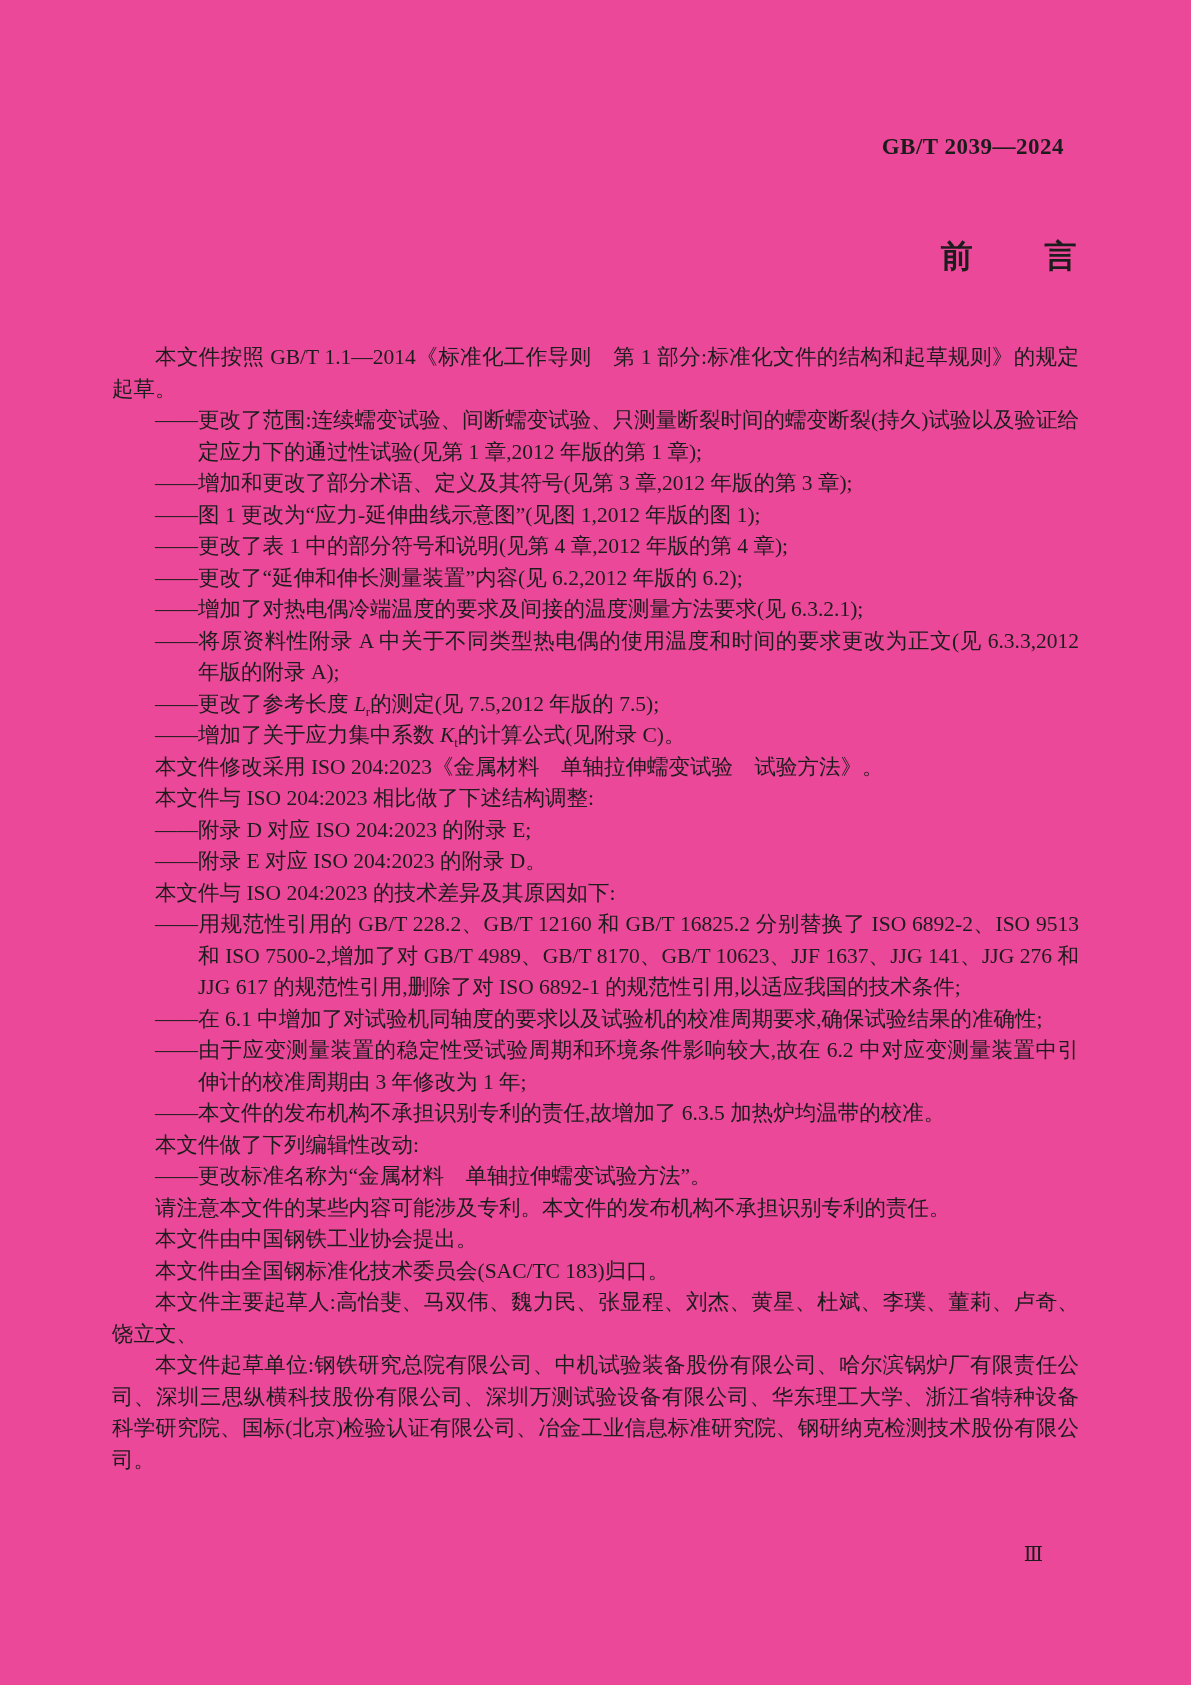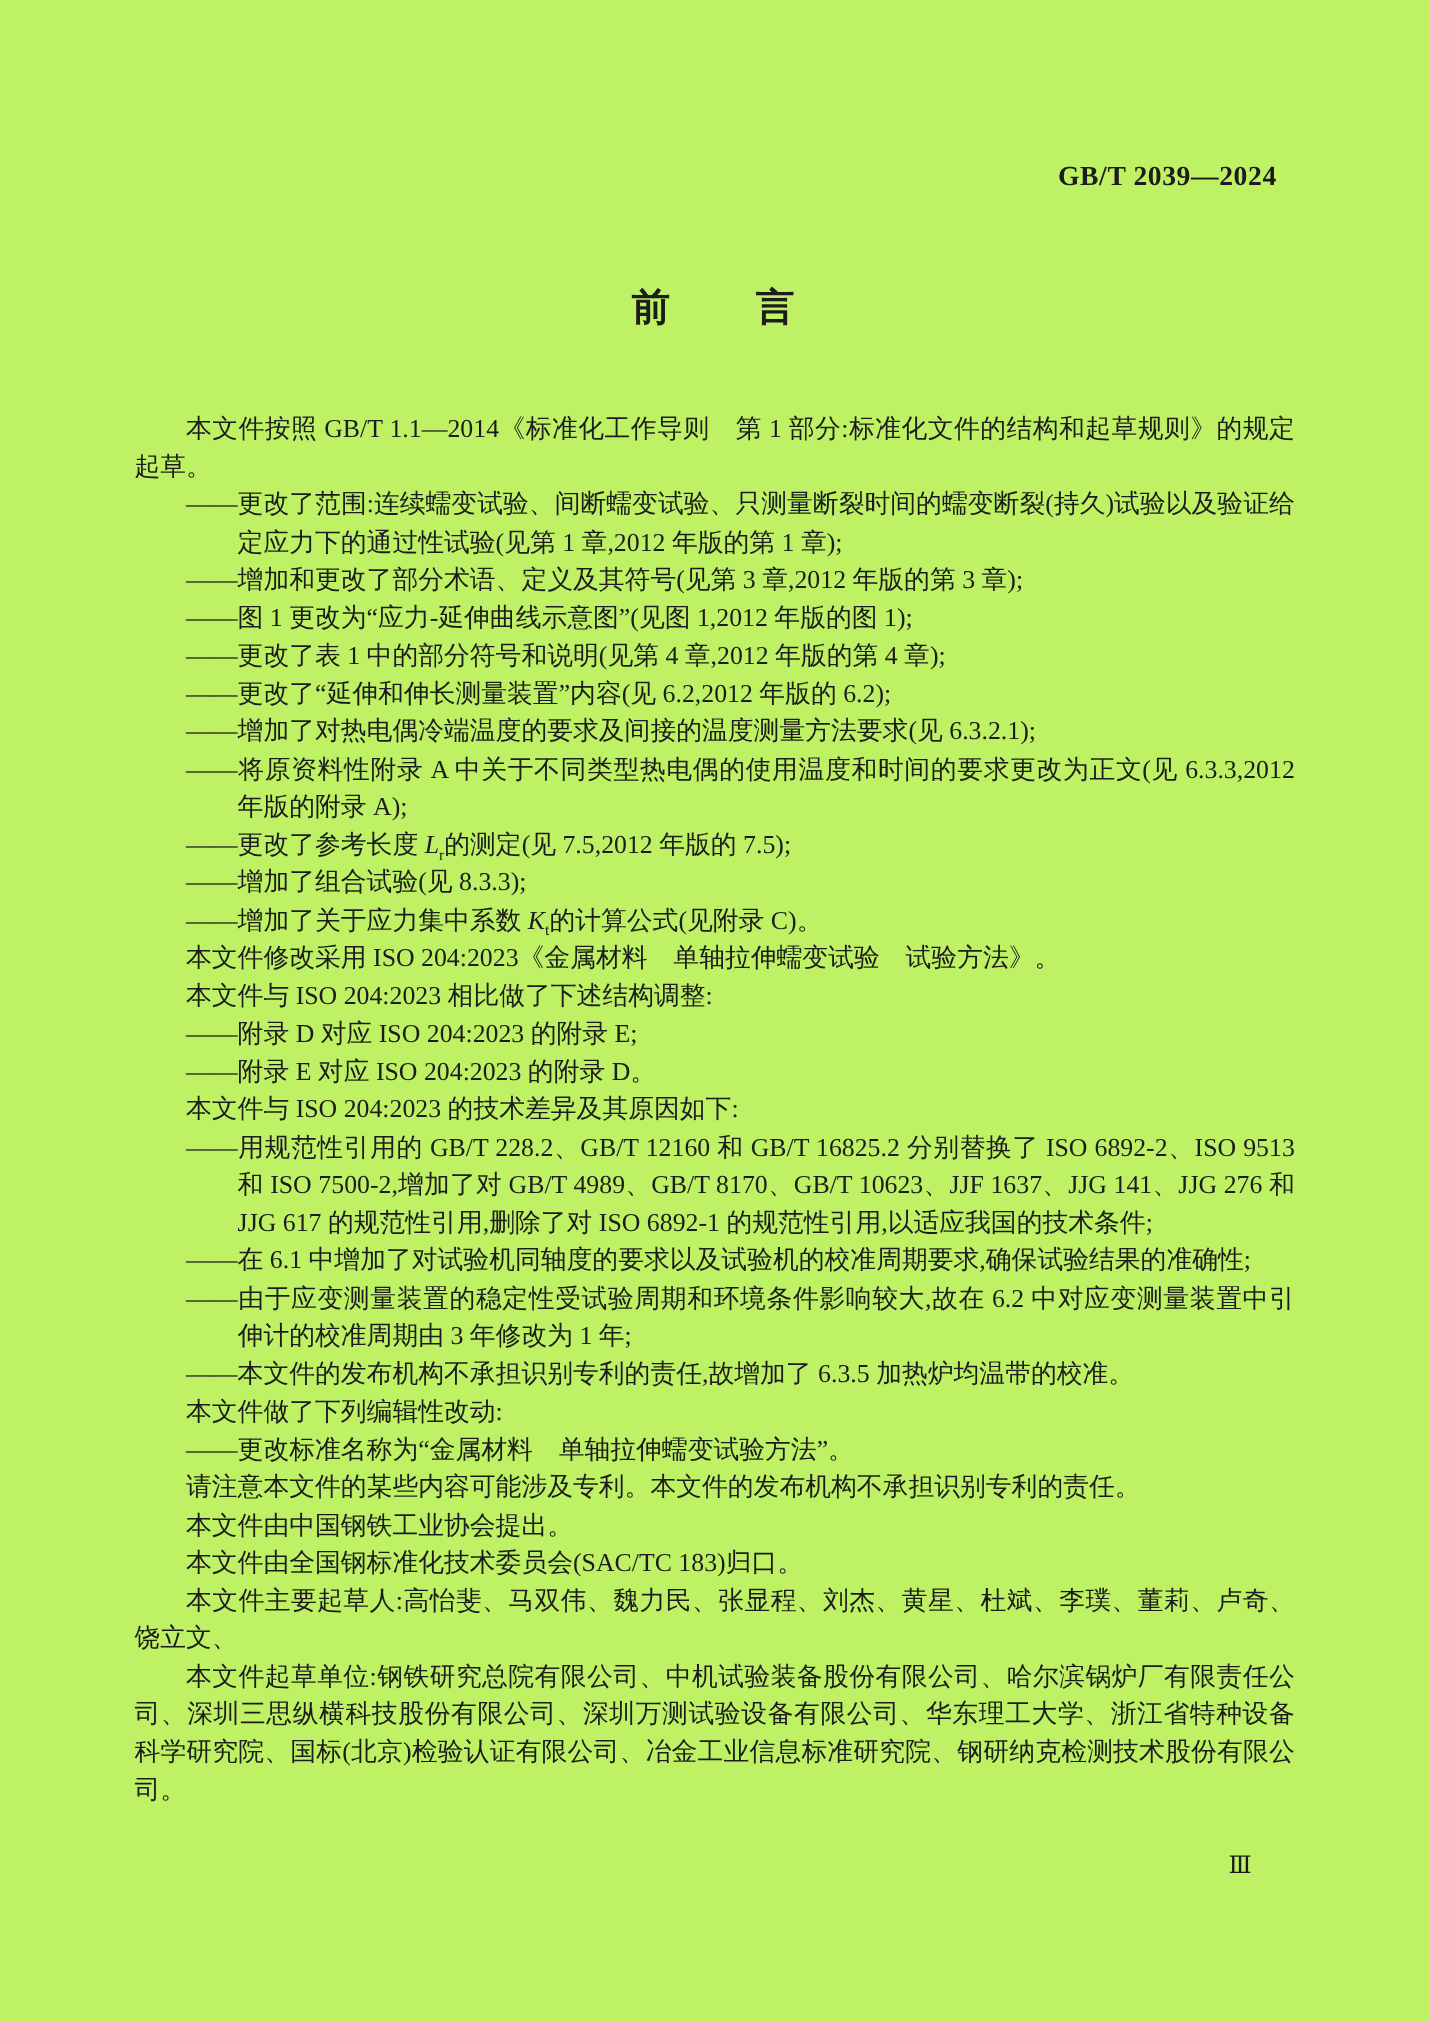--- a/index.html
+++ b/index.html
@@ -7,42 +7,42 @@
   body {
     width: 1191px;
     height: 1685px;
     position: relative;
     font-family: "Liberation Serif", "DejaVu Serif", serif;
     color: #1c1c1c;
   }
   .page {
     position: absolute;
     inset: 0;
-    background: #bef264;
+    background: #ec4899;
   }
   .header-code {
     position: absolute;
     top: 134px;
     right: 127px;
     font-size: 23px;
     font-weight: 700;
     letter-spacing: 0.5px;
     white-space: nowrap;
   }
   .content {
     position: absolute;
     left: 112px;
     top: 228px;
     width: 967px;
   }
   .title {
     font-family: "Liberation Sans", "DejaVu Sans", sans-serif;
     font-size: 32px;
     font-weight: 700;
-    text-align: center;
+    text-align: right;
     line-height: 57px;
     margin-bottom: 57px;
     letter-spacing: 0.08em;
   }
   .body-text {
     font-size: 21.5px;
     line-height: 31.5px;
     text-align: justify;
     text-justify: inter-ideograph;
   }
@@ -94,21 +94,20 @@
 
       <ul class="dash-list">
         <li><span>——更改了范围:连续蠕变试验、间断蠕变试验、只测量断裂时间的蠕变断裂(持久)试验以及验证给定应力下的通过性试验(见第 1 章,2012 年版的第 1 章);</span></li>
         <li><span>——增加和更改了部分术语、定义及其符号(见第 3 章,2012 年版的第 3 章);</span></li>
         <li><span>——图 1 更改为“应力-延伸曲线示意图”(见图 1,2012 年版的图 1);</span></li>
         <li><span>——更改了表 1 中的部分符号和说明(见第 4 章,2012 年版的第 4 章);</span></li>
         <li><span>——更改了“延伸和伸长测量装置”内容(见 6.2,2012 年版的 6.2);</span></li>
         <li><span>——增加了对热电偶冷端温度的要求及间接的温度测量方法要求(见 6.3.2.1);</span></li>
         <li><span>——将原资料性附录 A 中关于不同类型热电偶的使用温度和时间的要求更改为正文(见 6.3.3,2012 年版的附录 A);</span></li>
         <li><span>——更改了参考长度 </span><span class="sym"><span>L</span><sub>r</sub></span><span>的测定(见 7.5,2012 年版的 7.5);</span></li>
-        <li><span>——增加了组合试验(见 8.3.3);</span></li>
         <li><span>——增加了关于应力集中系数 </span><span class="sym"><span>K</span><sub>t</sub></span><span>的计算公式(见附录 C)。</span></li>
       </ul>
 
       <p class="para">本文件修改采用 ISO 204:2023《金属材料　单轴拉伸蠕变试验　试验方法》。</p>
 
       <p class="para">本文件与 ISO 204:2023 相比做了下述结构调整:</p>
 
       <ul class="dash-list">
         <li><span>——附录 D 对应 ISO 204:2023 的附录 E;</span></li>
         <li><span>——附录 E 对应 ISO 204:2023 的附录 D。</span></li>

